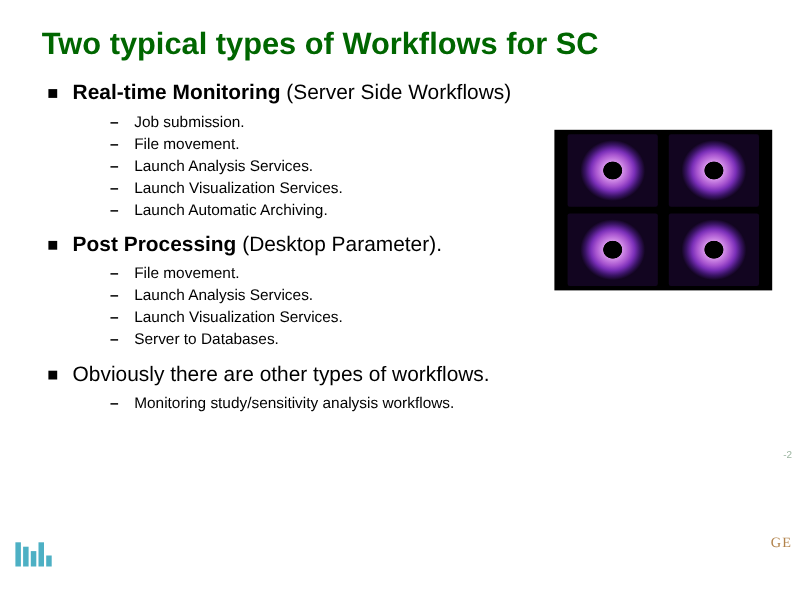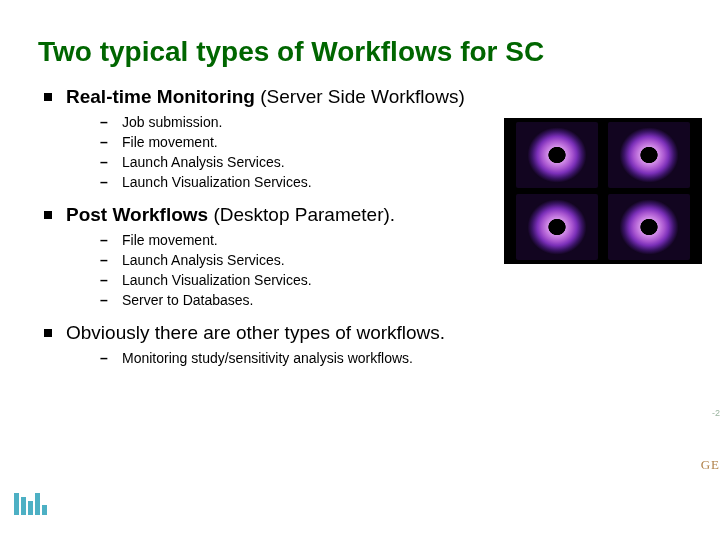--- a/index.html
+++ b/index.html
@@ -10,21 +10,21 @@
     background: #ffffff;
     font-family: Arial, Helvetica, sans-serif;
     position: relative;
     overflow: hidden;
   }
   .slide {
     position: relative;
     width: 720px;
     height: 525px;
     box-sizing: border-box;
-    padding: 36px 0 0 38px;
+    padding: 24px 0 0 38px;
   }
   .title {
     font-size: 28px;
     font-weight: bold;
     color: #006600;
     margin: 0 0 18px 0;
     letter-spacing: 0px;
   }
   ul.level1 {
     list-style: none;
@@ -117,45 +117,46 @@
   .edge-num {
     position: absolute;
     right: 0;
     top: 408px;
     font-size: 9px;
     color: #9bb5a0;
   }
   .edge-ge {
     position: absolute;
     right: 0;
-    bottom: 52px;
+    bottom: 24px;
     font-size: 13px;
     color: #b1824a;
     font-family: "Times New Roman", serif;
     letter-spacing: 1px;
   }
 </style>
 </head>
 <body>
 
 <div class="slide">
   <h1 class="title">Two typical types of Workflows for SC</h1>
 
   <ul class="level1">
     <li>
       <span class="bold">Real-time Monitoring</span><span class="normal"> (Server Side Workflows)</span>
       <ul class="level2">
         <li>Job submission.</li>
         <li>File movement.</li>
         <li>Launch Analysis Services.</li>
         <li>Launch Visualization Services.</li>
+        <li>Launch Automatic Archiving.</li>
       </ul>
     </li>
     <li>
-      <span class="bold">Post Workflows</span><span class="normal"> (Desktop Parameter).</span>
+      <span class="bold">Post Processing</span><span class="normal"> (Desktop Parameter).</span>
       <ul class="level2">
         <li>File movement.</li>
         <li>Launch Analysis Services.</li>
         <li>Launch Visualization Services.</li>
         <li>Server to Databases.</li>
       </ul>
     </li>
     <li>
       <span class="normal">Obviously there are other types of workflows.</span>
       <ul class="level2">

